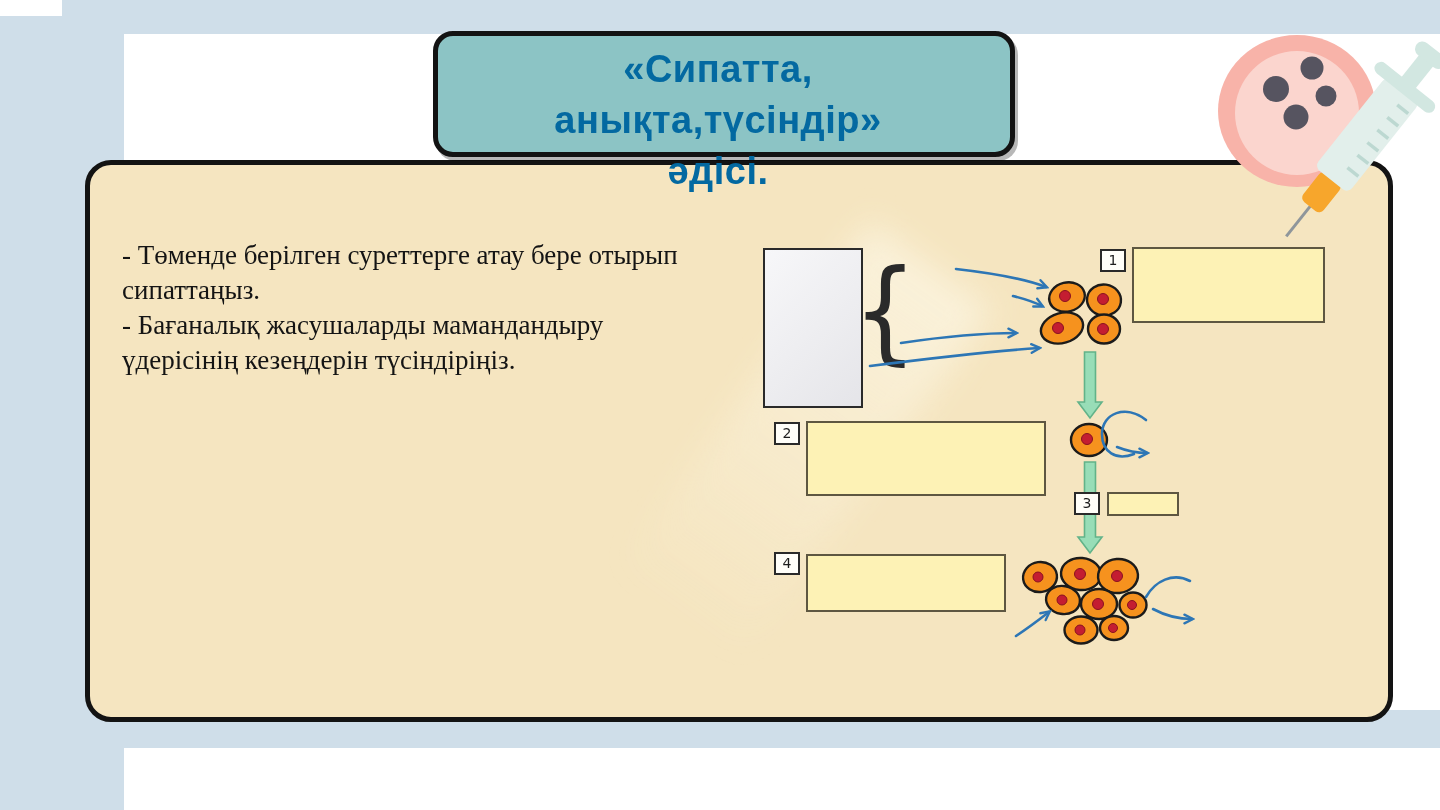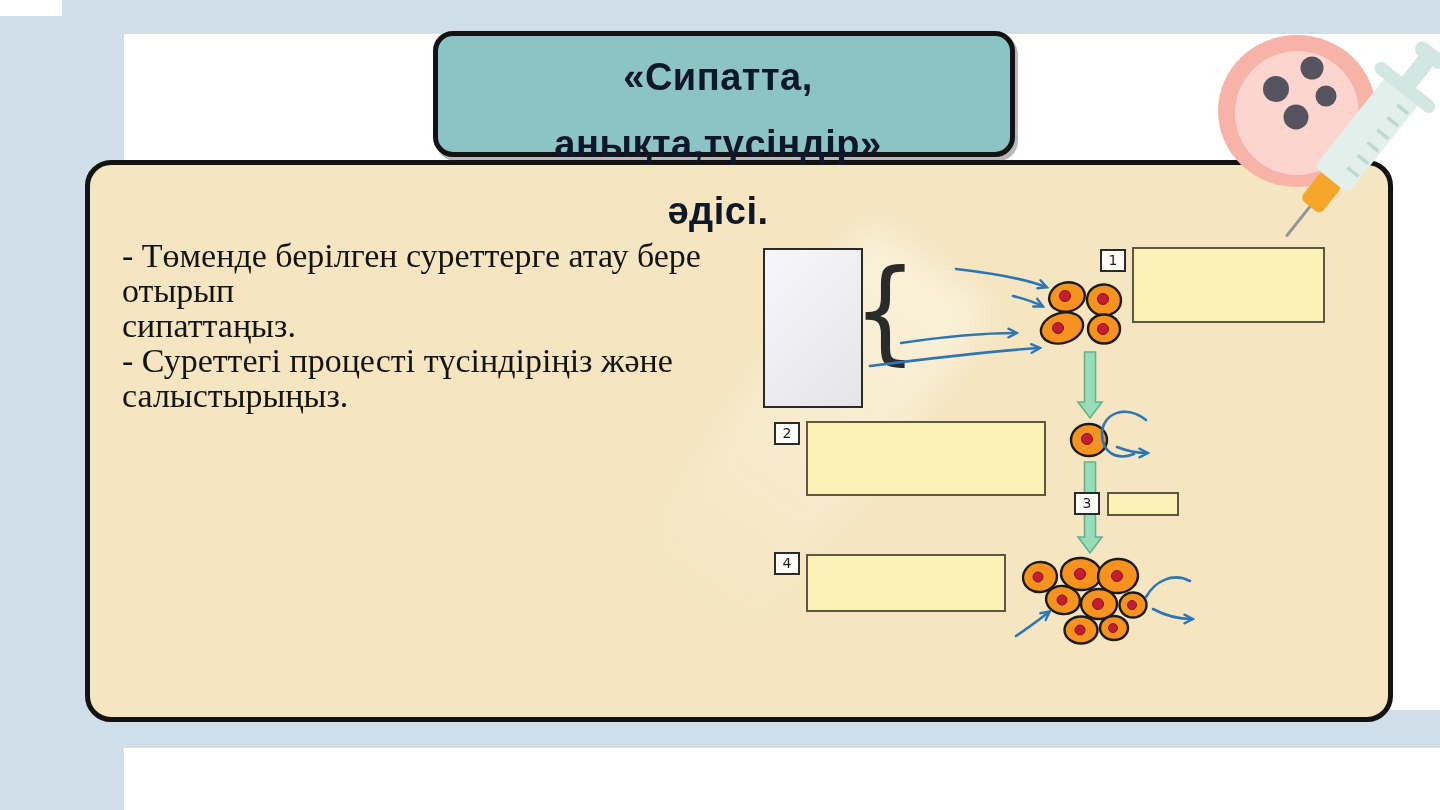--- a/index.html
+++ b/index.html
@@ -18,26 +18,26 @@
            background:#f5e5c0; border:5px solid #131313; border-radius:26px; box-sizing:border-box; }
   .panel .streak { position:absolute; left:640px; top:60px; width:150px; height:430px;
            background:linear-gradient(rgba(255,252,240,0.55), rgba(255,252,240,0));
            transform:rotate(36deg); filter:blur(16px); }
 
   
   .title-box { position:absolute; left:433px; top:31px; width:582px; height:126px;
            background:#8cc4c5; border:5px solid #131313; border-radius:20px; box-sizing:border-box;
            box-shadow:3px 4px 0 rgba(0,0,0,0.28); }
   .title-text { position:absolute; left:398px; top:44px; width:640px; text-align:center;
-           font-weight:bold; font-size:38px; line-height:67px; color:#0f172a;
+           font-weight:bold; font-size:38px; line-height:51px; color:#0369a1;
            white-space:pre-line; letter-spacing:0.5px; }
 
   
   .instructions { position:absolute; left:122px; top:238px; width:620px; color:#141414;
-           font-family:"Liberation Serif", serif; font-size:34px; line-height:35px; }
+           font-family:"Liberation Serif", serif; font-size:27px; line-height:35px; }
   .instructions p { margin:0; white-space:pre-line; }
 
   
   .grey-box { position:absolute; left:763px; top:248px; width:100px; height:160px;
            background:linear-gradient(135deg,#f7f7f9,#e5e5e9); border:2px solid #2a2a2a; box-sizing:border-box; }
   .brace { position:absolute; left:851px; top:249px; width:40px; height:126px;
            font-family:"DejaVu Sans", sans-serif; font-size:112px; line-height:122px;
            color:#2a2a2a; transform:scaleX(0.9); }
 
   .label-box { position:absolute; background:#fdf2b5; border:2px solid #5e5741; box-sizing:border-box; }
@@ -76,22 +76,22 @@
   </div>
 
   <div class="title-box"></div>
   <div class="title-text">«Сипатта,
 анықта,түсіндір»
 әдісі.</div>
 
   <div class="instructions">
     <p>- Төменде берілген суреттерге атау бере отырып
 сипаттаңыз.</p>
-    <p>- Суреттегі процесті түсіндіріңіз және
-салыстырыңыз.</p>
+    <p>- Бағаналық жасушаларды мамандандыру
+үдерісінің кезеңдерін түсіндіріңіз.</p>
   </div>
 
   <div class="grey-box"></div>
   <div class="brace">{</div>
 
   <svg class="layer" viewBox="0 0 1440 810">
     <defs>
       <marker id="ah" viewBox="0 0 12 12" refX="9" refY="6" markerWidth="13" markerHeight="13" orient="auto" markerUnits="userSpaceOnUse">
         <path d="M2,2 L10,6 L2,10" fill="none" stroke="#2d76b5" stroke-width="2.2" stroke-linecap="round"></path>
       </marker>

